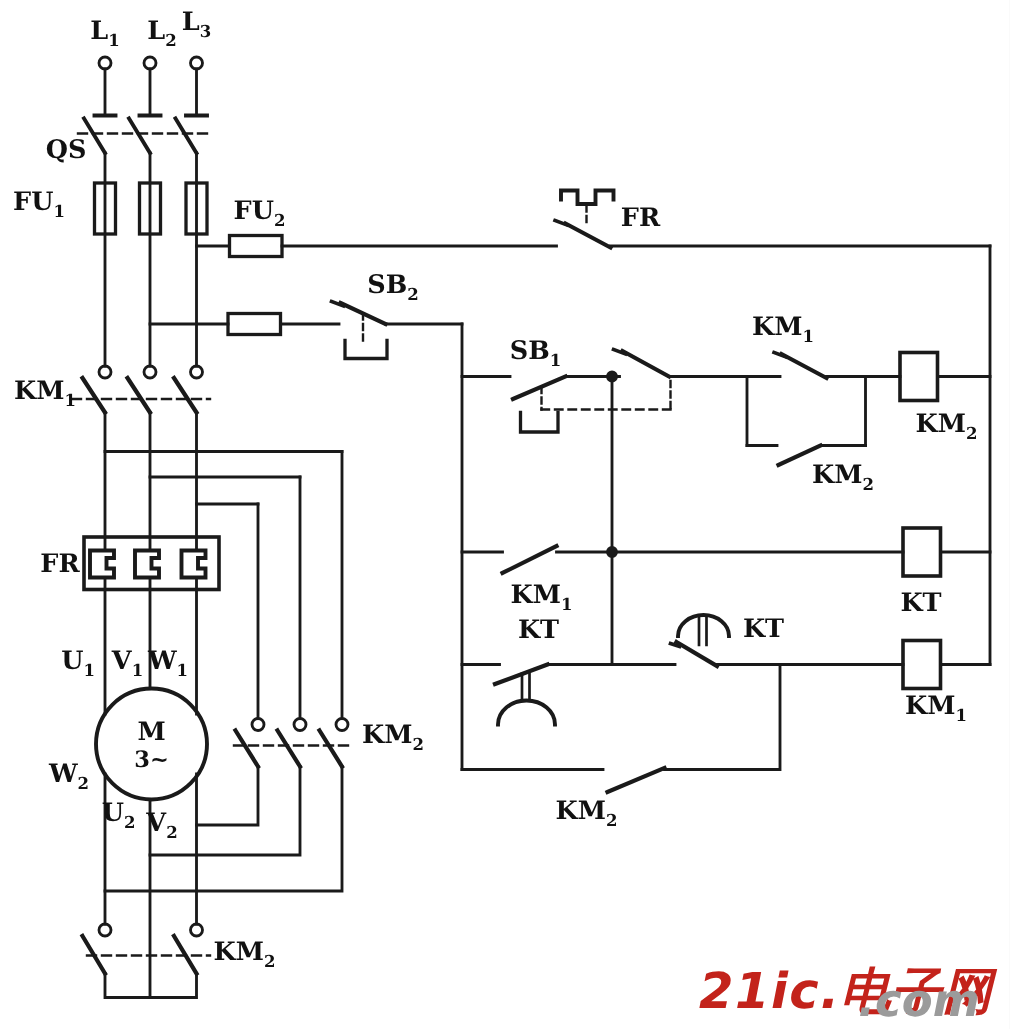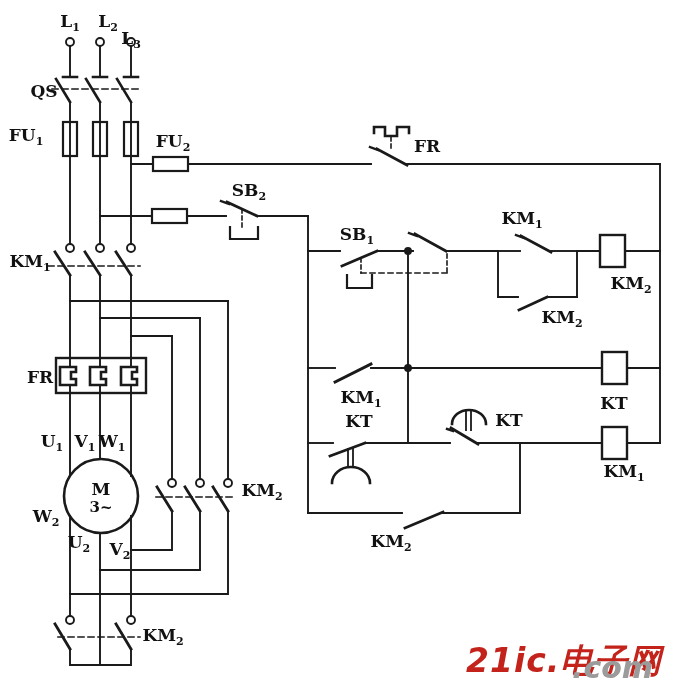--- a/index.html
+++ b/index.html
@@ -199,27 +199,27 @@
 
   <g>
     <path d="M308,513 H402"></path>
     <path d="M405,528 L443,512" stroke-width="2.8"></path>
     <path d="M443,513 H520 M520,443 V513"></path>
   </g>
 </svg>
 
   <div class="lbl" style="left:70px;top:23px"><span>L</span><sub>1</sub></div>
   <div class="lbl" style="left:108px;top:23px"><span>L</span><sub>2</sub></div>
-  <div class="lbl" style="left:131px;top:40px"><span>L</span><sub>3</sub></div>
-
-  <div class="lbl" style="left:44px;top:91px"><span>QS</span></div>
+  <div class="lbl" style="left:131px;top:17px"><span>L</span><sub>3</sub></div>
+
+  <div class="lbl" style="left:44px;top:101px"><span>QS</span></div>
   <div class="lbl" style="left:26px;top:137px"><span>FU</span><sub>1</sub></div>
   <div class="lbl" style="left:173px;top:143px"><span>FU</span><sub>2</sub></div>
   <div class="lbl" style="left:427px;top:146px"><span>FR</span></div>
-  <div class="lbl" style="left:249px;top:192px"><span>SB</span><sub>2</sub></div>
+  <div class="lbl" style="left:262px;top:192px"><span>SB</span><sub>2</sub></div>
   <div class="lbl" style="left:357px;top:236px"><span>SB</span><sub>1</sub></div>
   <div class="lbl" style="left:30px;top:263px"><span>KM</span><sub>1</sub></div>
 
   <div class="lbl" style="left:522px;top:220px"><span>KM</span><sub>1</sub></div>
   <div class="lbl" style="left:631px;top:285px"><span>KM</span><sub>2</sub></div>
   <div class="lbl" style="left:562px;top:319px"><span>KM</span><sub>2</sub></div>
 
   <div class="lbl" style="left:361px;top:399px"><span>KM</span><sub>1</sub></div>
   <div class="lbl" style="left:359px;top:421px"><span>KT</span></div>
   <div class="lbl" style="left:509px;top:420px"><span>KT</span></div>
@@ -232,17 +232,17 @@
   <div class="lbl" style="left:163px;top:637px"><span>KM</span><sub>2</sub></div>
 
   <div class="lbl" style="left:101px;top:489px"><span>M</span></div>
   <div class="lbl small" style="left:101px;top:507px"><span>3~</span></div>
 
   <div class="lbl" style="left:52px;top:443px"><span>U</span><sub>1</sub></div>
   <div class="lbl" style="left:85px;top:443px"><span>V</span><sub>1</sub></div>
   <div class="lbl" style="left:112px;top:443px"><span>W</span><sub>1</sub></div>
   <div class="lbl" style="left:46px;top:518px"><span>W</span><sub>2</sub></div>
   <div class="lbl" style="left:79px;top:544px"><span>U</span><sub>2</sub></div>
-  <div class="lbl" style="left:120px;top:551px"><span>V</span><sub>2</sub></div>
+  <div class="lbl" style="left:108px;top:551px"><span>V</span><sub>2</sub></div>
 
   <div class="wm-brand" style="left:466px;top:627px;color:#c3231b">21ic.电子网</div>
   <div class="wm-domain" style="left:572px;top:650px;color:#9b9b9b">.com</div>
 </div>
 
 </body></html>

